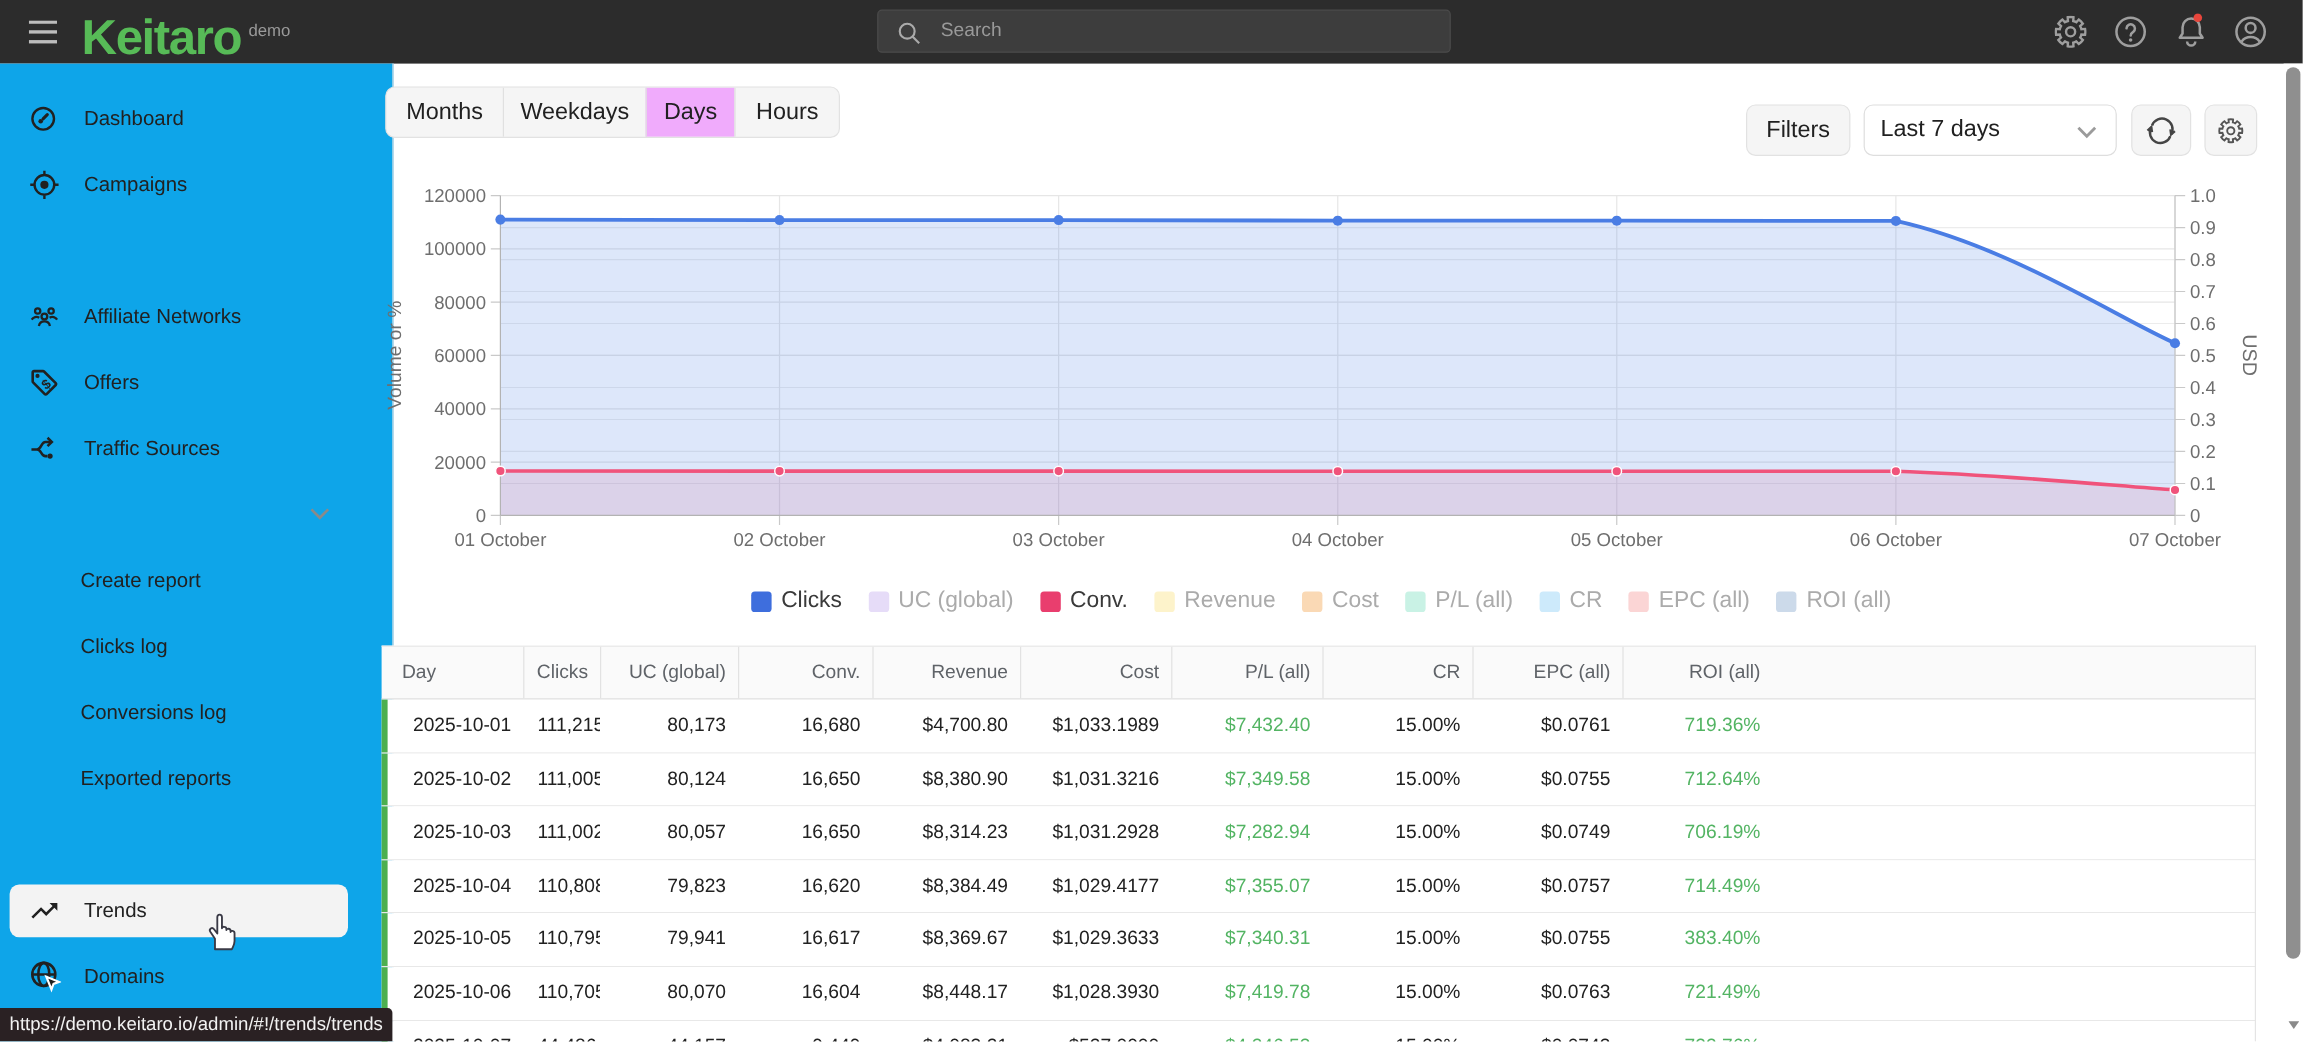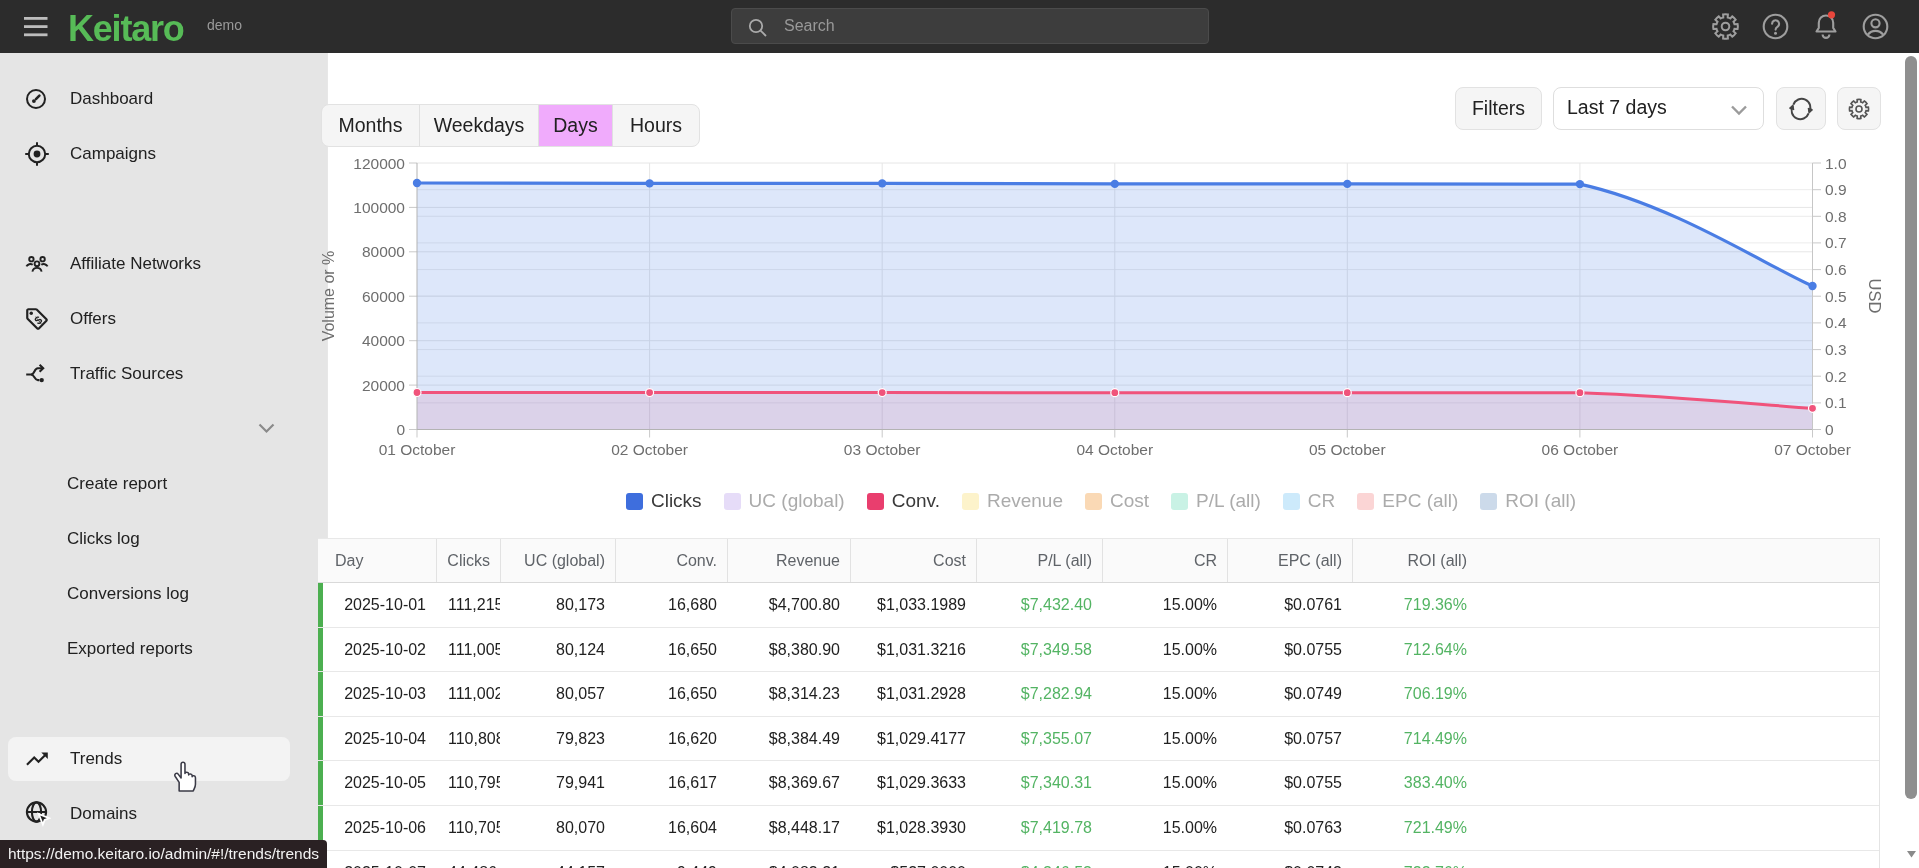--- a/index.html
+++ b/index.html
@@ -1,31 +1,31 @@
 <!DOCTYPE html>
 <html><head><meta charset="utf-8">
 <style>
 *{margin:0;padding:0;box-sizing:border-box}
 html,body{width:1919px;height:868px;overflow:hidden;background:#fff;font-family:"Liberation Sans",sans-serif;position:relative}
 .abs{position:absolute}
 
 #hdr{position:absolute;left:0;top:0;width:1919px;height:53px;background:#2c2c2c}
-#logo{position:absolute;left:68px;top:8px;font-size:36px;font-weight:bold;color:#57bb57;letter-spacing:-1.2px}
+#logo{position:absolute;left:68px;top:8px;font-size:41px;font-weight:bold;color:#57bb57;letter-spacing:-1.2px}
 #demo{position:absolute;left:207px;top:17px;font-size:14px;color:#9a9a9a}
 #search{position:absolute;left:731px;top:8px;width:478px;height:36px;background:#3d3d3d;border:1px solid #4b4b4b;border-radius:4px}
 #search span{position:absolute;left:52px;top:8px;font-size:16px;color:#999}
 
-#side{position:absolute;left:0;top:53px;width:328px;height:815px;background:#e5e5e5;border-right:1px solid #e7e7e7}
+#side{position:absolute;left:0;top:53px;width:328px;height:815px;background:#0ea5e9;border-right:1px solid #e7e7e7}
 .mi{position:absolute;left:0;width:299px;height:44px;font-size:17px;color:#212121}
 .mi .txt{position:absolute;left:70px;top:50%;transform:translateY(-50%)}
 .mi.sub .txt{left:67px}
 .mi svg{position:absolute;left:24px;top:50%;transform:translateY(-50%)}
 #hl{position:absolute;left:8px;top:684px;width:282px;height:44px;background:#f3f3f3;border-radius:8px}
 
-.tabs{position:absolute;left:321px;top:104px;height:43px;display:flex;background:#f5f5f5;border:1px solid #e2e2e2;border-radius:8px;overflow:hidden}
+.tabs{position:absolute;left:321px;top:72px;height:43px;display:flex;background:#f5f5f5;border:1px solid #e2e2e2;border-radius:8px;overflow:hidden}
 .tab{height:100%;display:flex;align-items:center;justify-content:center;font-size:19.5px;color:#212121;border-left:1px solid #e0e0e0}
 .tab:first-child{border-left:none}
 .tab.on{background:#f0abfc}
 .btn{position:absolute;top:87px;height:43px;background:#f5f5f5;border:1px solid #e2e2e2;border-radius:8px;display:flex;align-items:center;justify-content:center;font-size:19.5px;color:#212121}
 #sel{position:absolute;left:1553px;top:87px;width:211px;height:43px;background:#fff;border:1px solid #dedede;border-radius:8px;font-size:19.5px;color:#212121}
 #sel span{position:absolute;left:13px;top:8px}
 
 #legend{position:absolute;left:311px;top:490px;width:1580px;display:flex;justify-content:center;gap:22px;align-items:center}
 .li{display:flex;align-items:center;gap:8px;font-size:19px;color:#ababab}
 .li.on{color:#3a3a3a}

